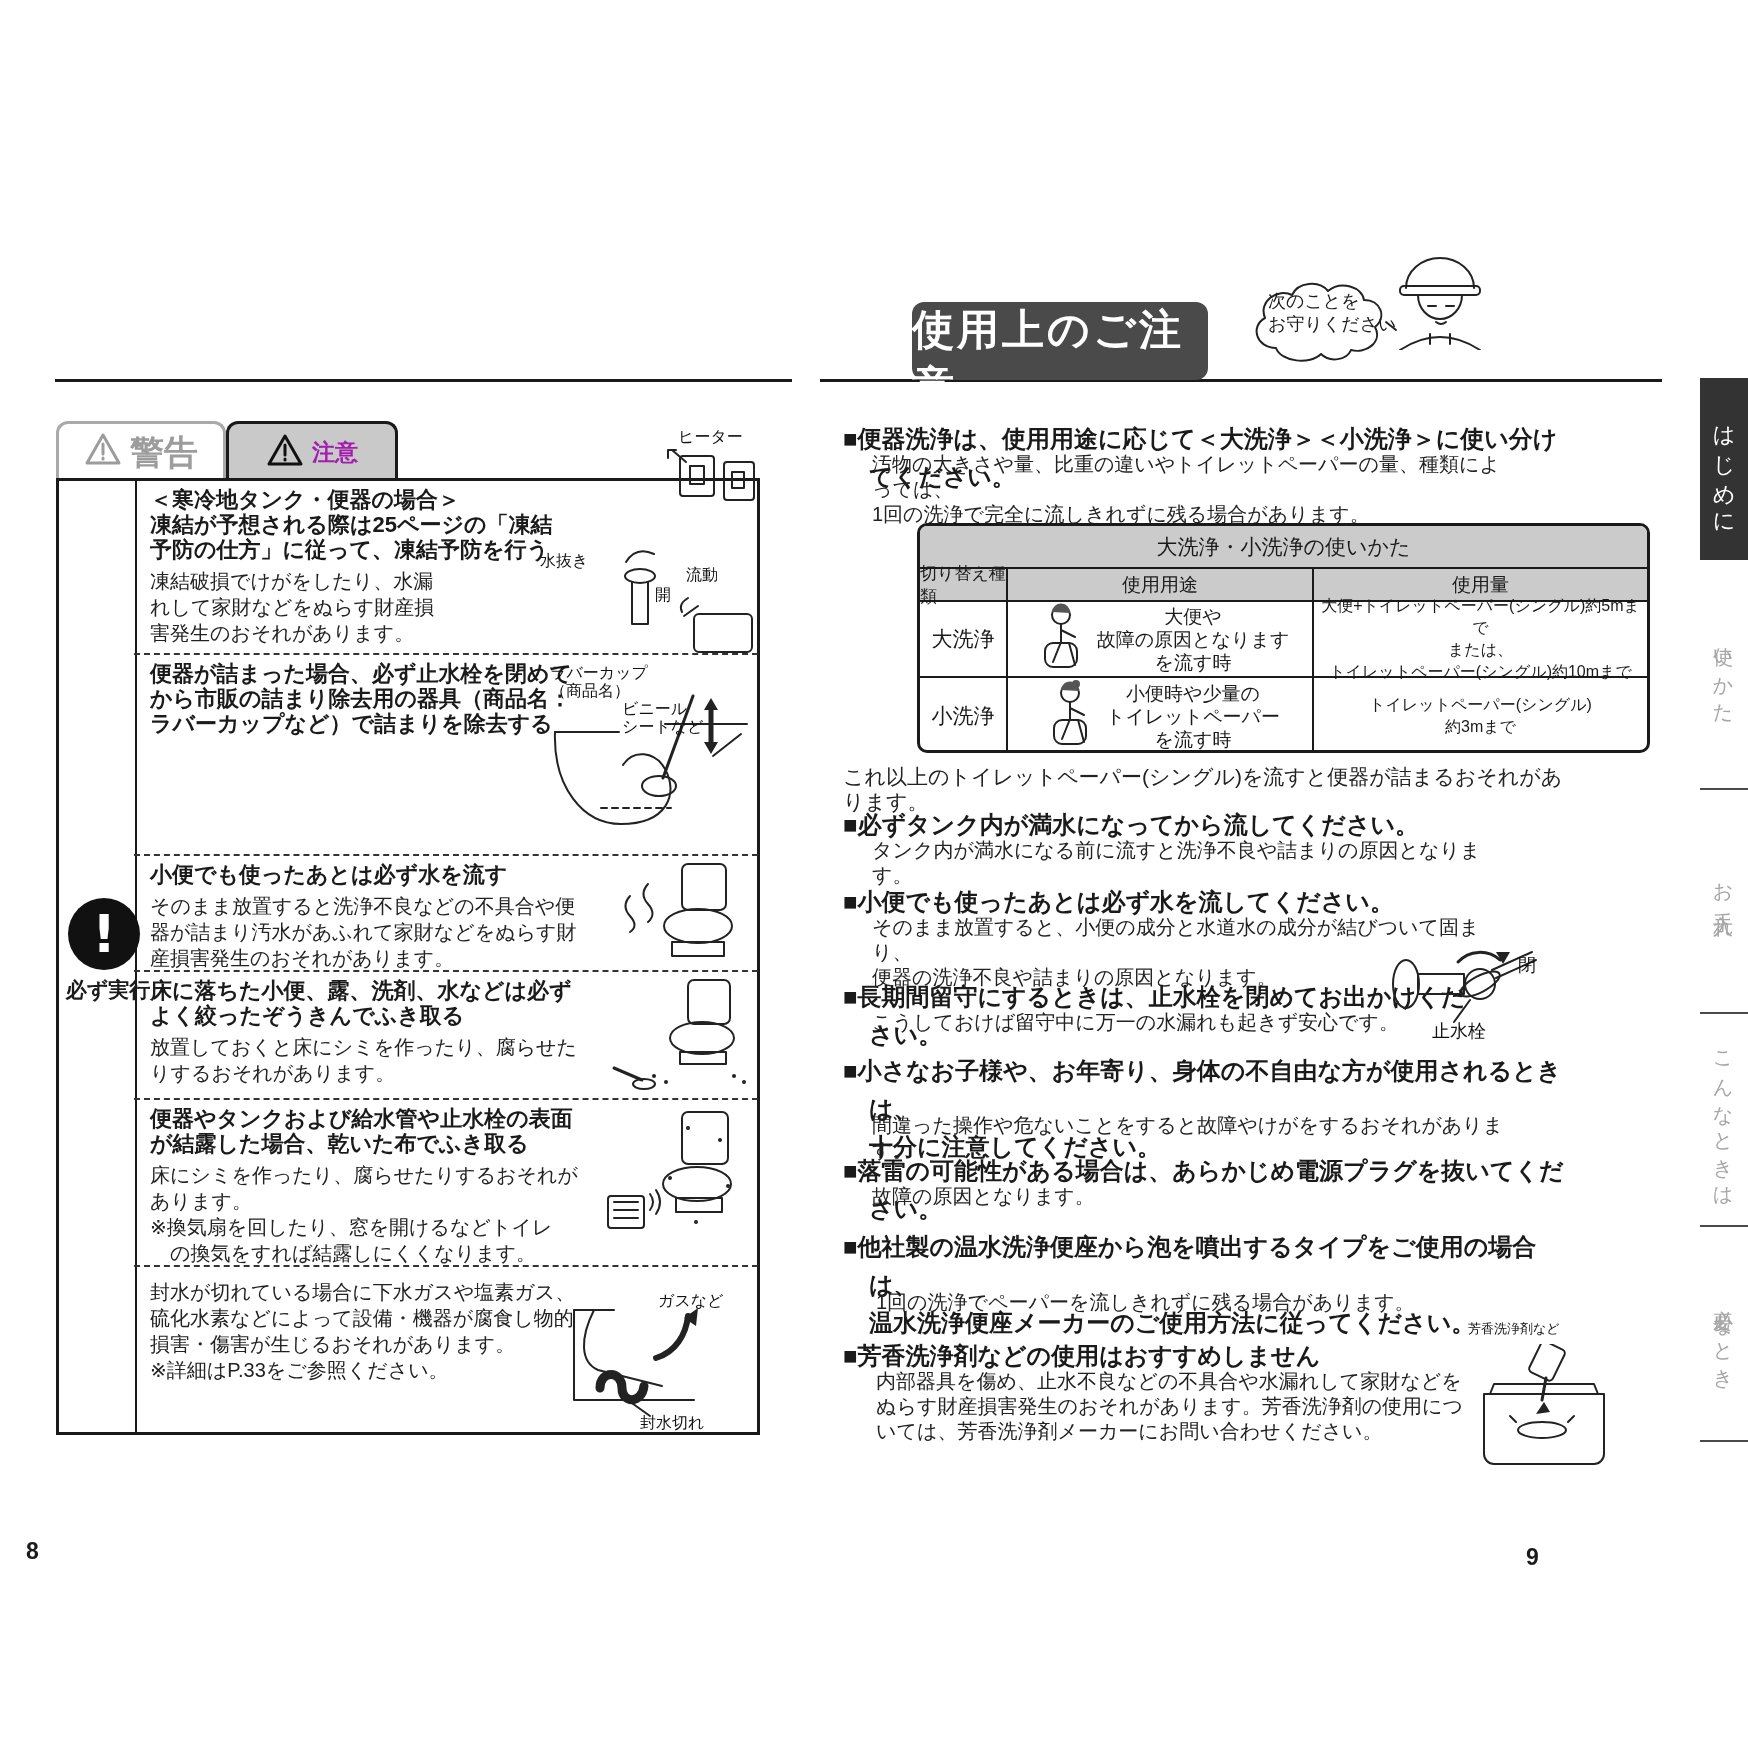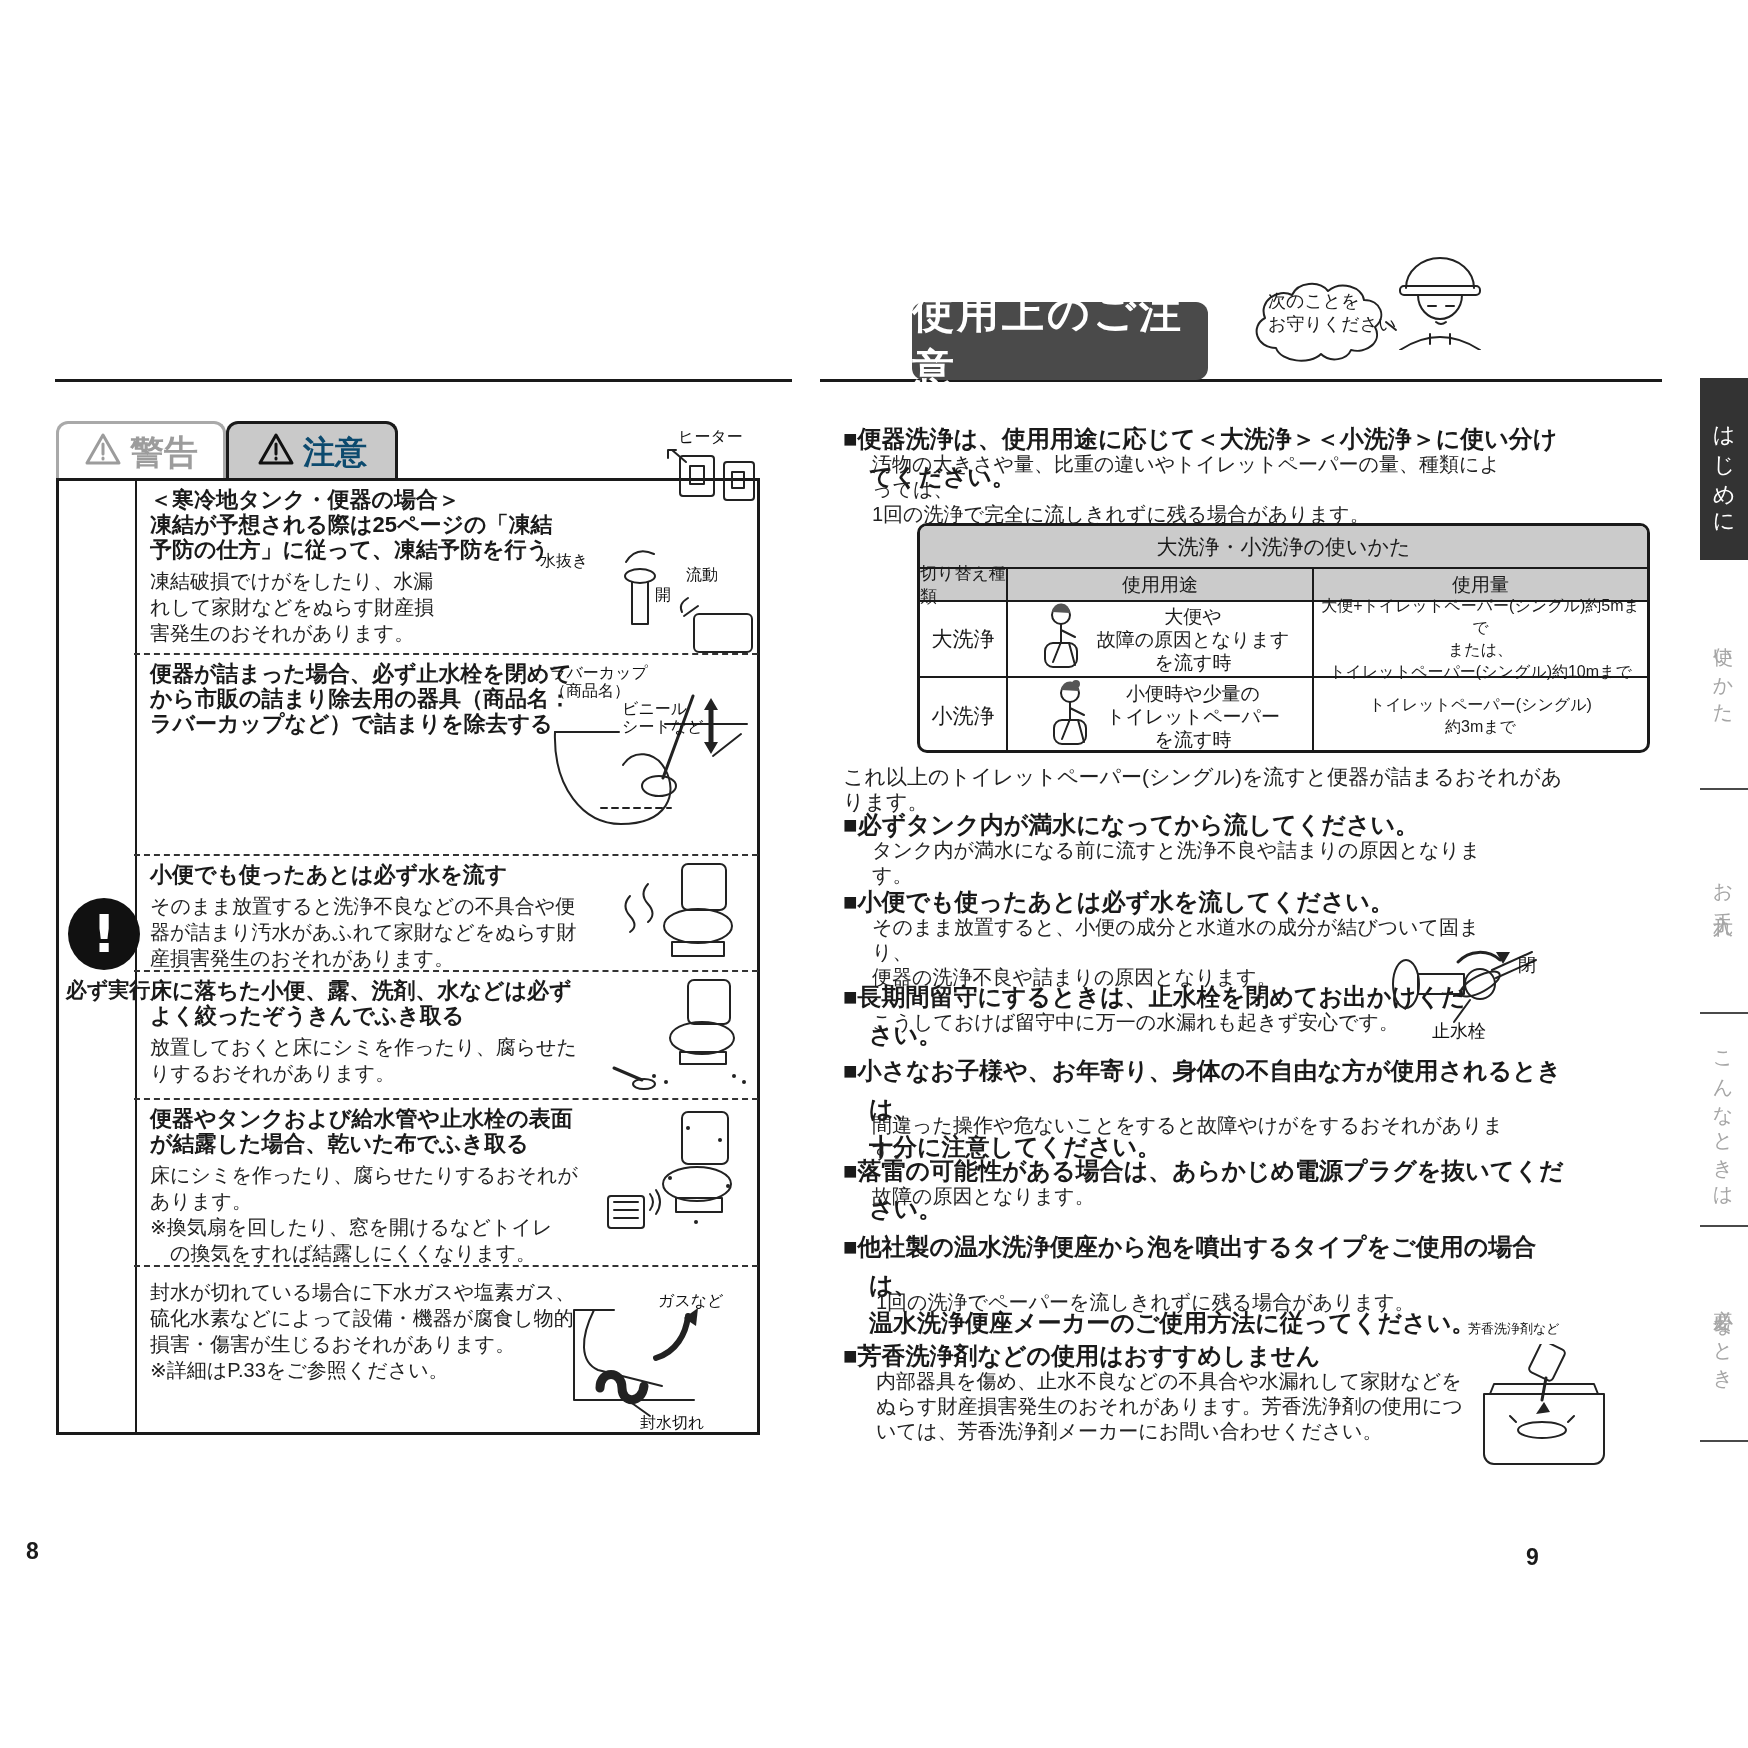--- a/index.html
+++ b/index.html
@@ -8,33 +8,33 @@
     font-family:"Liberation Sans","DejaVu Sans",sans-serif;color:#1a1a1a;
     overflow:hidden;
   }
   .abs{position:absolute;}
   .ml{white-space:pre-line;}
   svg{stroke:#222;fill:none;stroke-width:2;stroke-linecap:round;stroke-linejoin:round;}
   .rule{background:#1a1a1a;}
   
   .tab{box-sizing:border-box;text-align:center;font-weight:bold;border-radius:12px 12px 0 0;display:flex;align-items:center;justify-content:center;gap:8px;}
   .tab-warn{background:#fff;border:3px solid #a9a9a9;border-bottom:none;color:#9c9c9c;font-size:34px;}
-  .tab-caution{background:#c9c9c9;border:3px solid #1a1a1a;border-bottom:none;color:#0c4a6e;font-size:32px;}
+  .tab-caution{background:#c9c9c9;border:3px solid #1a1a1a;border-bottom:none;color:#a21caf;font-size:23px;}
   .wtable{box-sizing:border-box;border:3px solid #1a1a1a;}
   .wrow{position:absolute;left:134px;width:624px;box-sizing:border-box;padding:6px 6px 0 16px;}
   .wrow + .wrow{border-top:2px dashed #333;}
   .wrow .hd{font-size:22px;font-weight:bold;line-height:25px;}
   .wrow .bd{font-size:20px;line-height:26px;margin-top:6px;color:#222;}
   .vline{position:absolute;background:#1a1a1a;}
   .must-circle{position:absolute;width:72px;height:72px;border-radius:50%;background:#111;color:#fff;
     display:flex;align-items:center;justify-content:center;font-weight:bold;font-size:52px;font-family:"DejaVu Sans",sans-serif;}
   .must-label{position:absolute;font-size:21px;font-weight:bold;}
   .ill-label{position:absolute;font-size:16px;line-height:18px;color:#111;}
   
-  .hdr-box{background:#4a4a4a;color:#fff;border-radius:12px;display:flex;align-items:center;justify-content:center;
+  .hdr-box{background:#4a4a4a;color:#fff;border-radius:12px;display:flex;align-items:flex-start;justify-content:center;
     font-size:42px;font-weight:bold;letter-spacing:3px;}
   .bubble-text{font-size:18px;line-height:23px;text-align:left;}
   .sec-head{font-size:24px;font-weight:bold;line-height:38px;padding-left:26px;text-indent:-26px;}
   .sec-body{font-size:20px;line-height:25px;color:#222;}
   
   .utable{box-sizing:border-box;border:3px solid #1a1a1a;border-radius:10px;overflow:hidden;background:#fff;}
   .utitle{background:#cbcbcb;border-bottom:2px solid #1a1a1a;display:flex;align-items:center;justify-content:center;
     font-size:21px;height:41px;}
   .uhead{display:flex;background:#cbcbcb;border-bottom:2px solid #1a1a1a;height:31px;}
   .uhead div{display:flex;align-items:center;justify-content:center;font-size:19px;box-sizing:border-box;}

